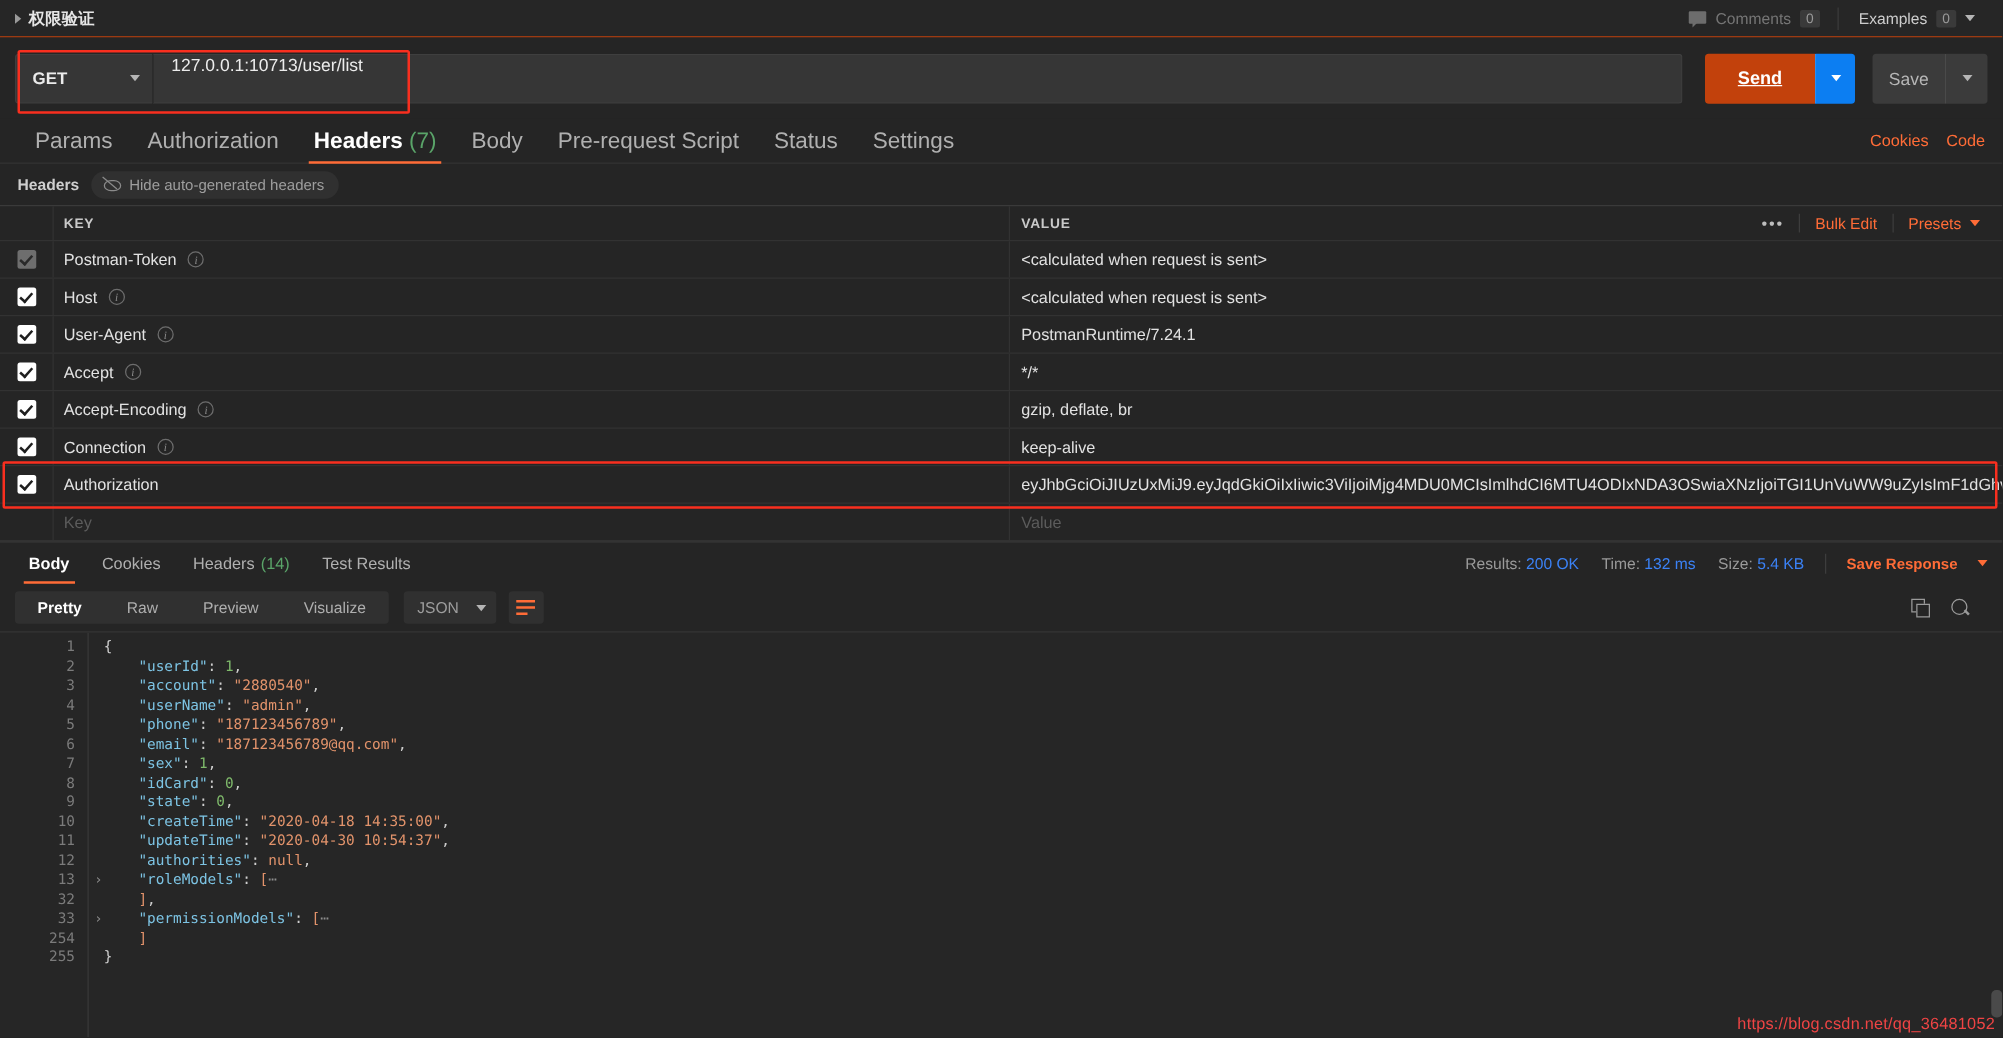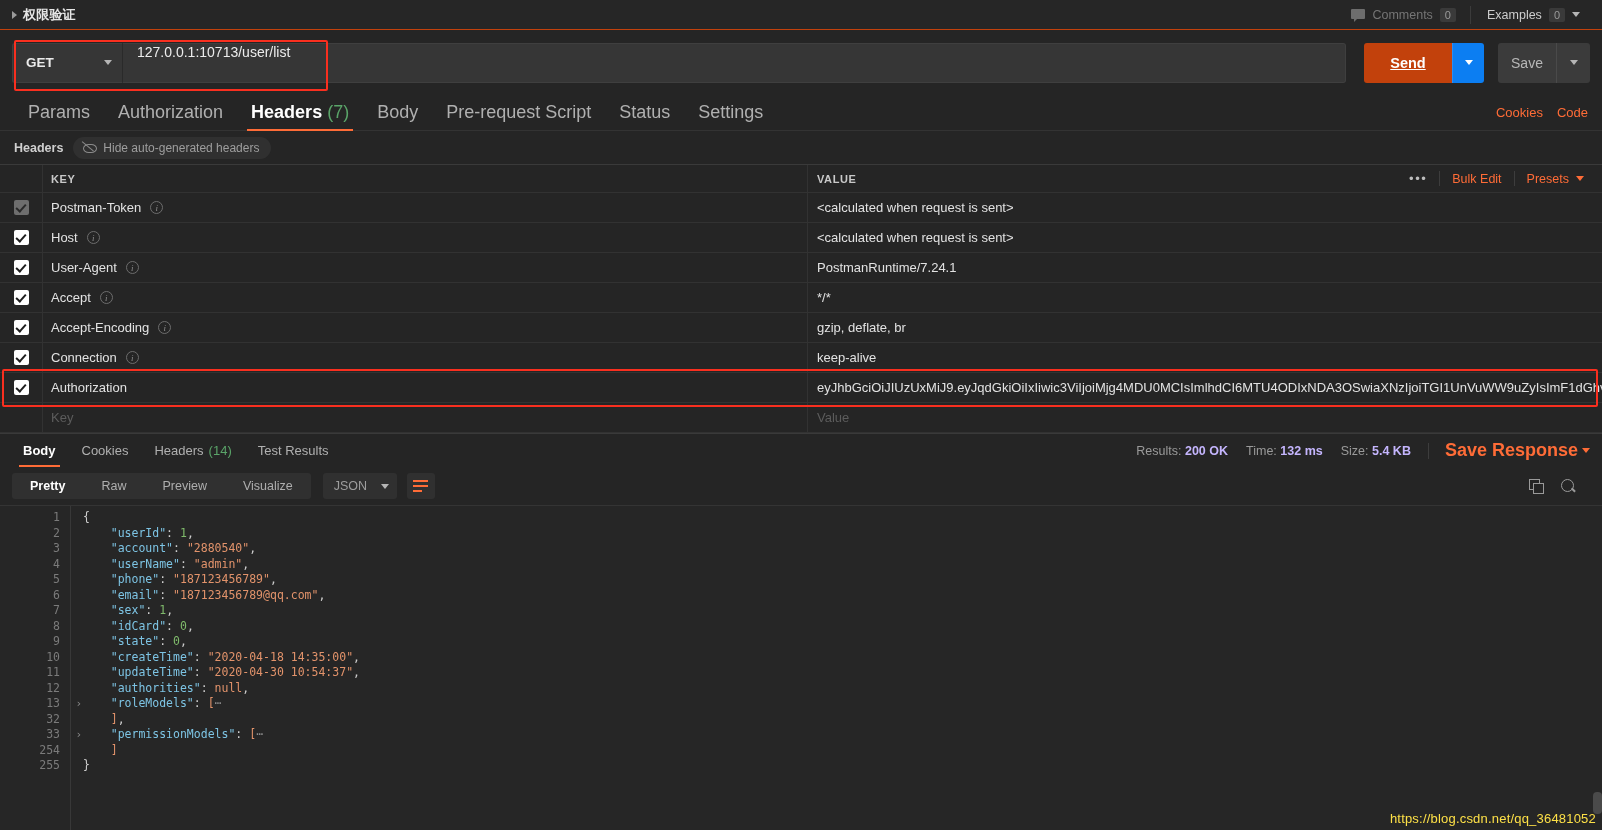--- a/index.html
+++ b/index.html
@@ -96,22 +96,22 @@
   .ph { font-size:13px; color:#5c5c5c; }
 
   
   .respbar { height:34px; display:flex; align-items:center; padding-left:10px; border-top:1px solid #3a3a3a; flex:0 0 34px; }
   .resptab { display:flex; align-items:center; padding:0 13px; height:100%; font-size:13px; color:#b0b0b0; position:relative; }
   .resptab.active { color:#fff; font-weight:700; }
   .resptab.active:after { content:""; position:absolute; left:9px; right:9px; bottom:0; height:2px; background:#ff6c37; }
   .resptab .cnt { color:#5aa469; margin-left:5px; font-weight:400; }
   .resp-right { margin-left:auto; display:flex; align-items:center; gap:0; padding-right:12px; }
   .stat { font-size:12.5px; color:#9a9a9a; padding:0 9px; }
-  .stat b { color:#c4b5fd; font-weight:700; }
-  .saveresp { color:#ff6c37; font-size:18px; display:flex; align-items:center; gap:4px; padding-left:16px; font-weight:700;}
+  .stat b { color:#3b82f6; font-weight:400; }
+  .saveresp { color:#ff6c37; font-size:12px; display:flex; align-items:center; gap:16px; padding-left:16px; font-weight:700;}
   .saveresp .caret{border-top-color:#ff6c37;}
   .rsep { width:1px;height:16px;background:#3d3d3d; margin-left:8px;}
 
   
   .prettybar { height:38px; display:flex; align-items:center; padding:0 12px; flex:0 0 38px;}
   .segwrap { display:flex; background:#303030; border-radius:3px; height:26px; align-items:center; }
   .seg { padding:0 18px; font-size:12.5px; color:#aeaeae; line-height:26px; }
   .seg.active { color:#fff; font-weight:700; }
   .jsonsel { margin-left:12px; background:#303030; border-radius:3px; height:26px; width:74px; display:flex;align-items:center;justify-content:space-between;padding:0 8px 0 11px; color:#9d9d9d; font-size:12.5px;}
   .wrapbtn { margin-left:10px; width:28px;height:26px; background:#303030; border-radius:3px; display:flex;align-items:center;justify-content:center;}
@@ -132,21 +132,21 @@
   .gline .fold { position:absolute; right:-12px; color:#8d8d8d; font-size:11px; }
   .codearea { flex:1; padding-top:4px; border-left:1px solid #383838; padding-left:12px; }
   .cline { height:15.5px; font-family:"DejaVu Sans Mono", monospace; font-size:11.5px; line-height:15.5px; white-space:pre; color:#cfcfcf; }
   .k { color:#7dc4e4; }
   .s { color:#e2936b; }
   .n { color:#7fba6b; }
   .nl { color:#e2936b; }
   .p { color:#cfcfcf; }
   .el { color:#8d8d8d; }
 
-  .watermark { position:absolute; right:6px; bottom:4px; font-size:13px; color:#fde047; letter-spacing:.2px; }
+  .watermark { position:absolute; right:6px; bottom:4px; font-size:13px; color:#ef4444; letter-spacing:.2px; }
   .scrollcorner { position:absolute; right:0; bottom:16px; width:9px; height:22px; background:#4a4a4a; border-radius:4px;}
 </style>
 </head>
 <body>
 
 <div class="app">
 
   <div class="topbar">
     <div class="breadcrumb">
       <span class="tri"></span>

